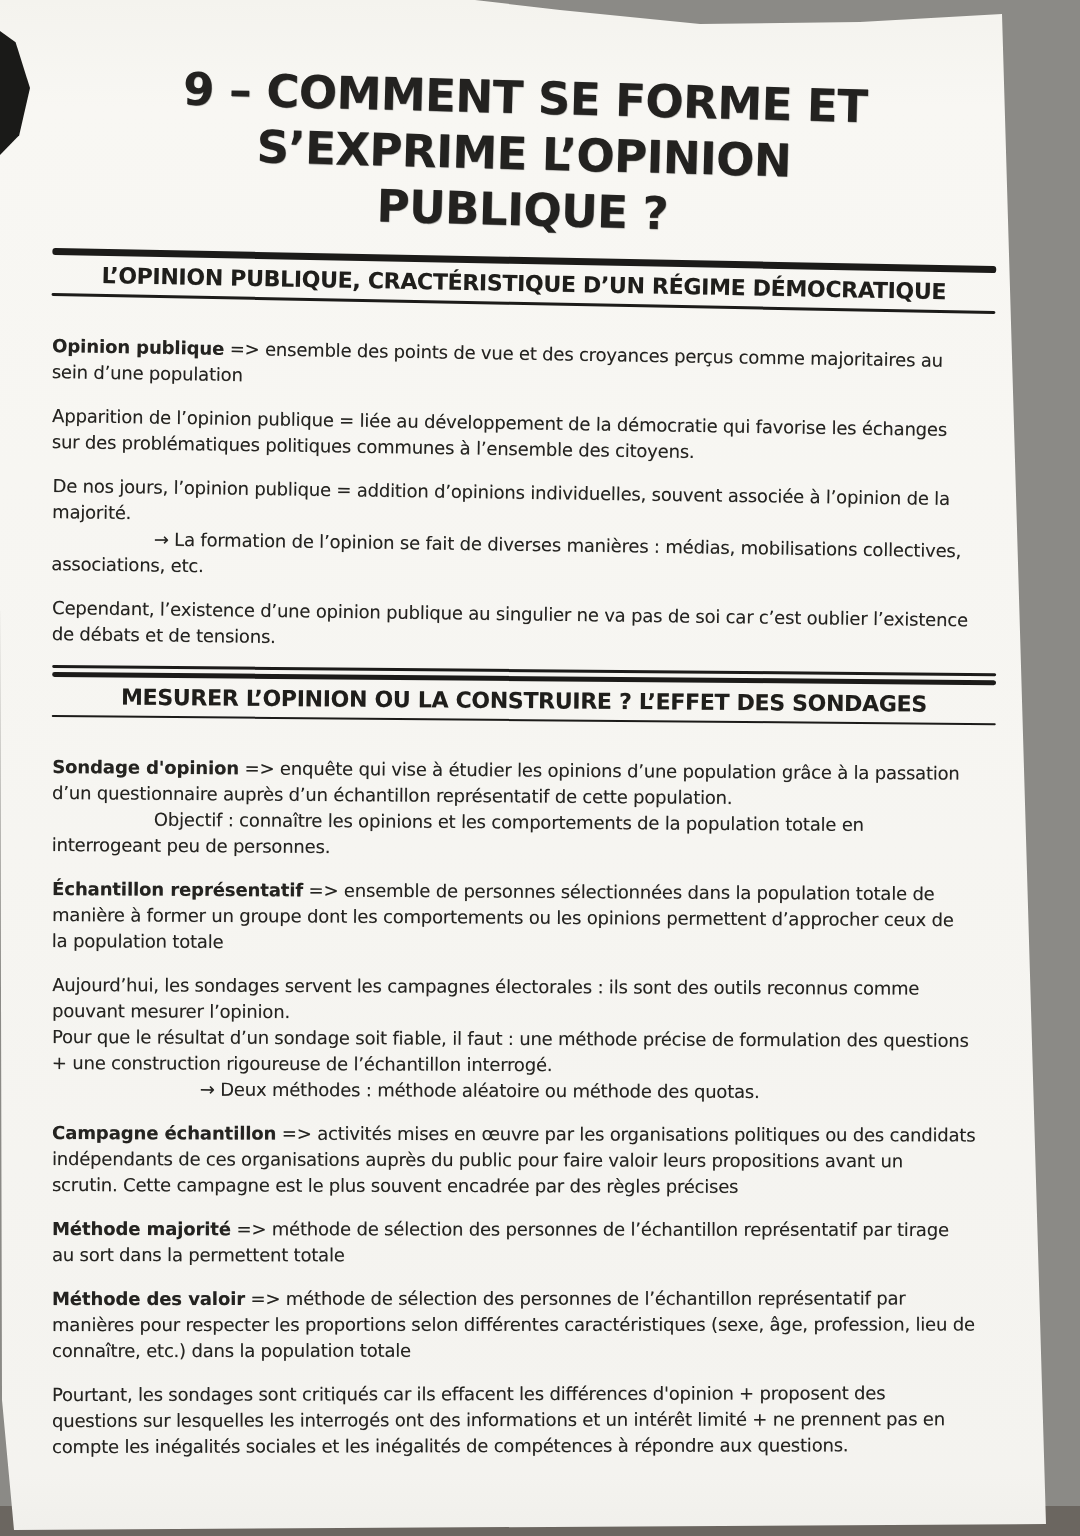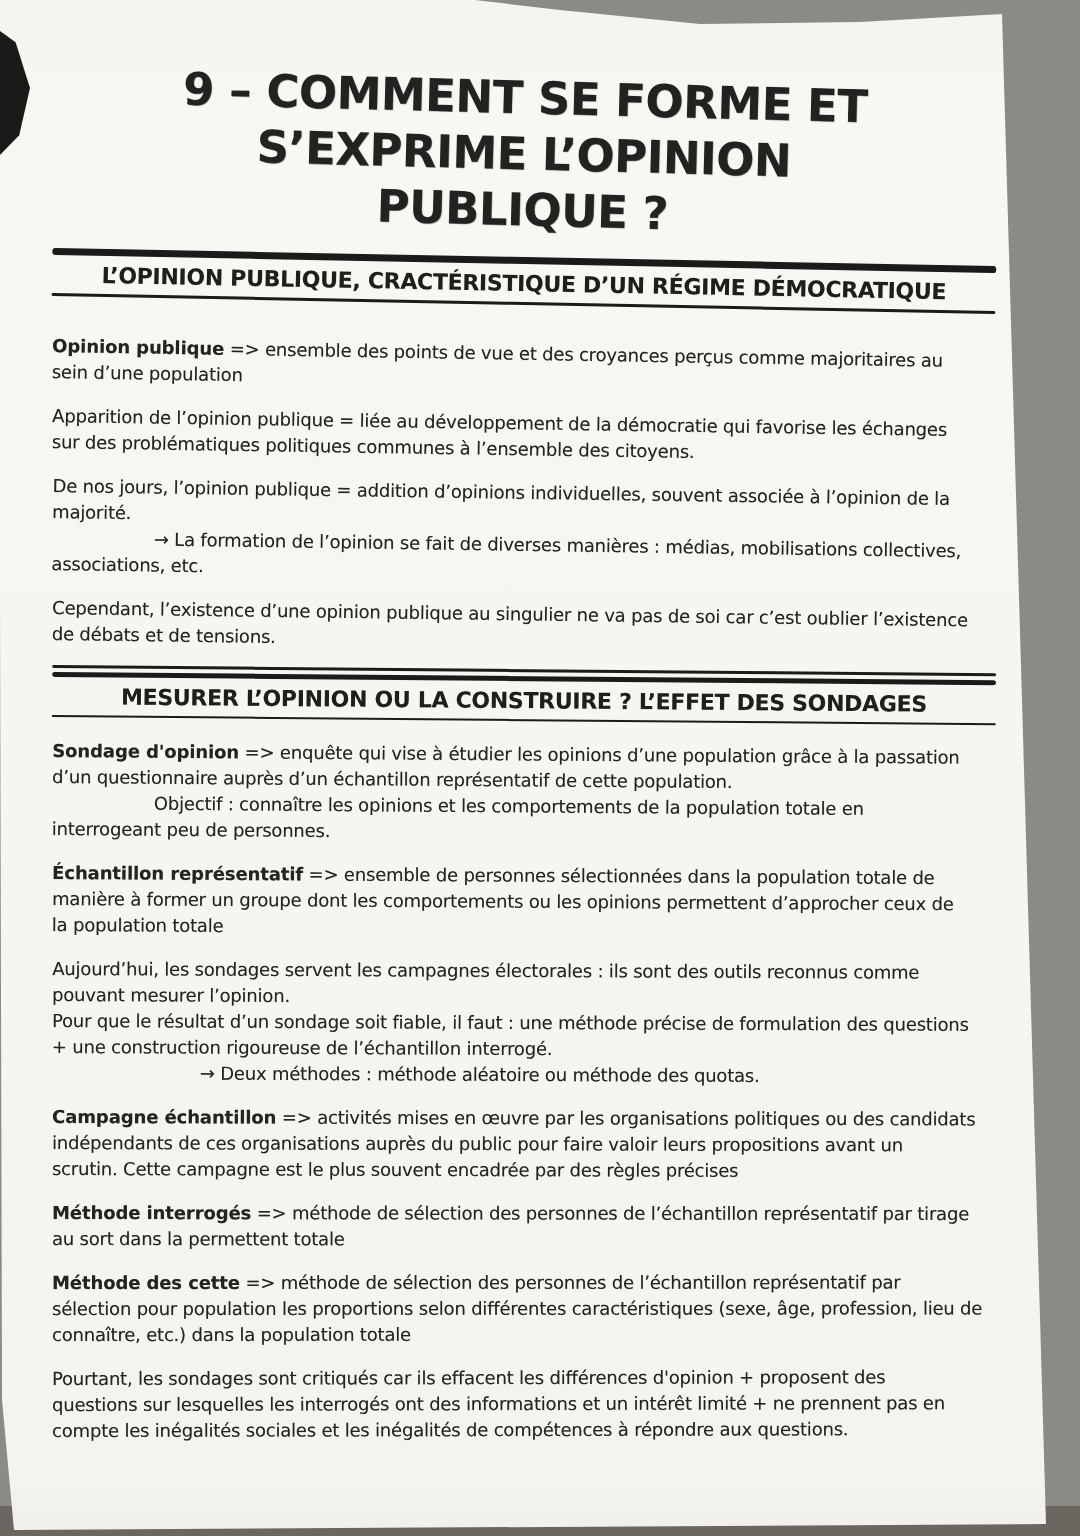--- a/index.html
+++ b/index.html
@@ -56,21 +56,21 @@
   .rule.r3{height:3px;}
   .rule.r25{height:2.5px;}
   .section-head .head-text{
     font-size:22px;font-weight:700;line-height:28px;
     text-align:center;padding:6px 0 4px 0;
     letter-spacing:-0.3px;color:#1f1e1b;
   }
   .paragraphs{display:block;}
   .para{margin-bottom:18px;transform-origin:left center;}
   .paragraphs.first-block{margin-top:37px;}
-  .paragraphs.second-block{margin-top:21px;}
+  .paragraphs.second-block{margin-top:37px;}
   .line{
     white-space:nowrap;
     font-size:18px;line-height:26px;
     letter-spacing:-0.2px;
   }
   .line strong{font-weight:700;letter-spacing:-0.1px;}
   .indent-1{padding-left:102px;}
   .indent-2{padding-left:148px;}
 </style>
 </head>
@@ -141,26 +141,26 @@
           <div class="line indent-0">Pour que le résultat d’un sondage soit fiable, il faut : une méthode précise de formulation des questions</div>
           <div class="line indent-0">+ une construction rigoureuse de l’échantillon interrogé.</div>
           <div class="line indent-2">→ Deux méthodes : méthode aléatoire ou méthode des quotas.</div>
         </div>
         <div class="para" style="transform: rotate(0.15deg);">
           <div class="line indent-0"><strong>Campagne échantillon</strong> =&gt; activités mises en œuvre par les organisations politiques ou des candidats</div>
           <div class="line indent-0">indépendants de ces organisations auprès du public pour faire valoir leurs propositions avant un</div>
           <div class="line indent-0">scrutin. Cette campagne est le plus souvent encadrée par des règles précises</div>
         </div>
         <div class="para" style="transform: rotate(0.06deg);">
-          <div class="line indent-0"><strong>Méthode interrogés</strong> =&gt; méthode de sélection des personnes de l’échantillon représentatif par tirage</div>
+          <div class="line indent-0"><strong>Méthode majorité</strong> =&gt; méthode de sélection des personnes de l’échantillon représentatif par tirage</div>
           <div class="line indent-0">au sort dans la permettent totale</div>
         </div>
         <div class="para" style="transform: rotate(-0.0299999deg);">
-          <div class="line indent-0"><strong>Méthode des cette</strong> =&gt; méthode de sélection des personnes de l’échantillon représentatif par</div>
-          <div class="line indent-0">sélection pour population les proportions selon différentes caractéristiques (sexe, âge, profession, lieu de</div>
+          <div class="line indent-0"><strong>Méthode des valoir</strong> =&gt; méthode de sélection des personnes de l’échantillon représentatif par</div>
+          <div class="line indent-0">manières pour respecter les proportions selon différentes caractéristiques (sexe, âge, profession, lieu de</div>
           <div class="line indent-0">connaître, etc.) dans la population totale</div>
         </div>
         <div class="para" style="transform: rotate(-0.12deg);">
           <div class="line indent-0">Pourtant, les sondages sont critiqués car ils effacent les différences d'opinion + proposent des</div>
           <div class="line indent-0">questions sur lesquelles les interrogés ont des informations et un intérêt limité + ne prennent pas en</div>
           <div class="line indent-0">compte les inégalités sociales et les inégalités de compétences à répondre aux questions.</div>
         </div>
       </div>
 
   </div>

